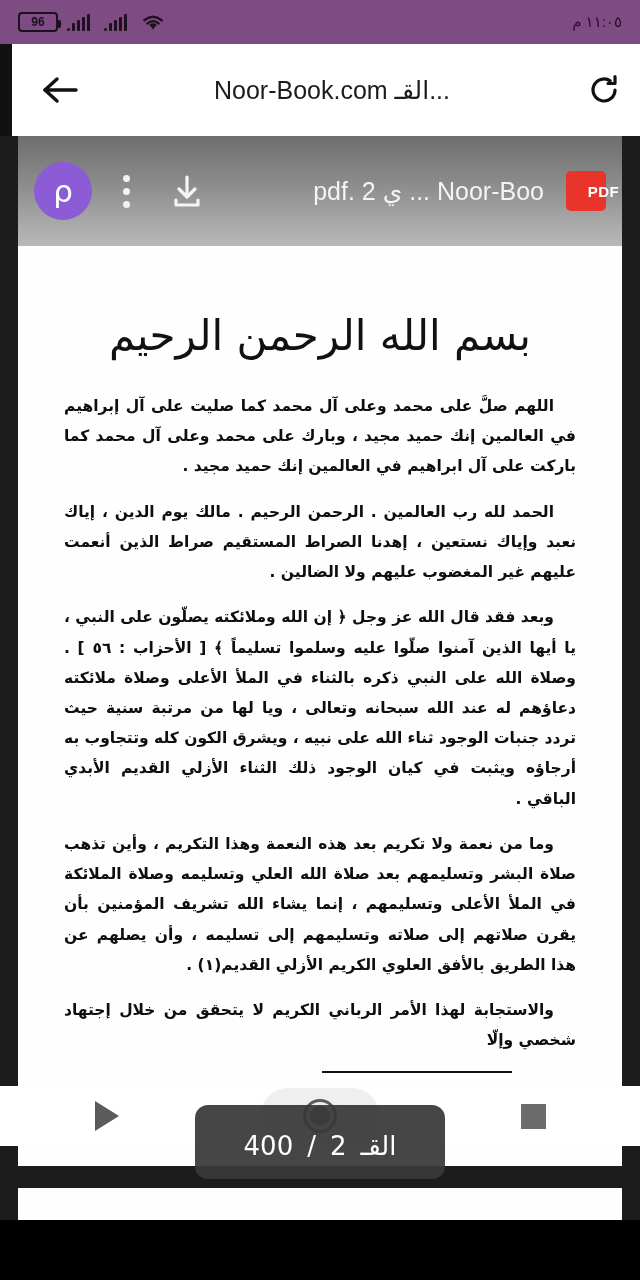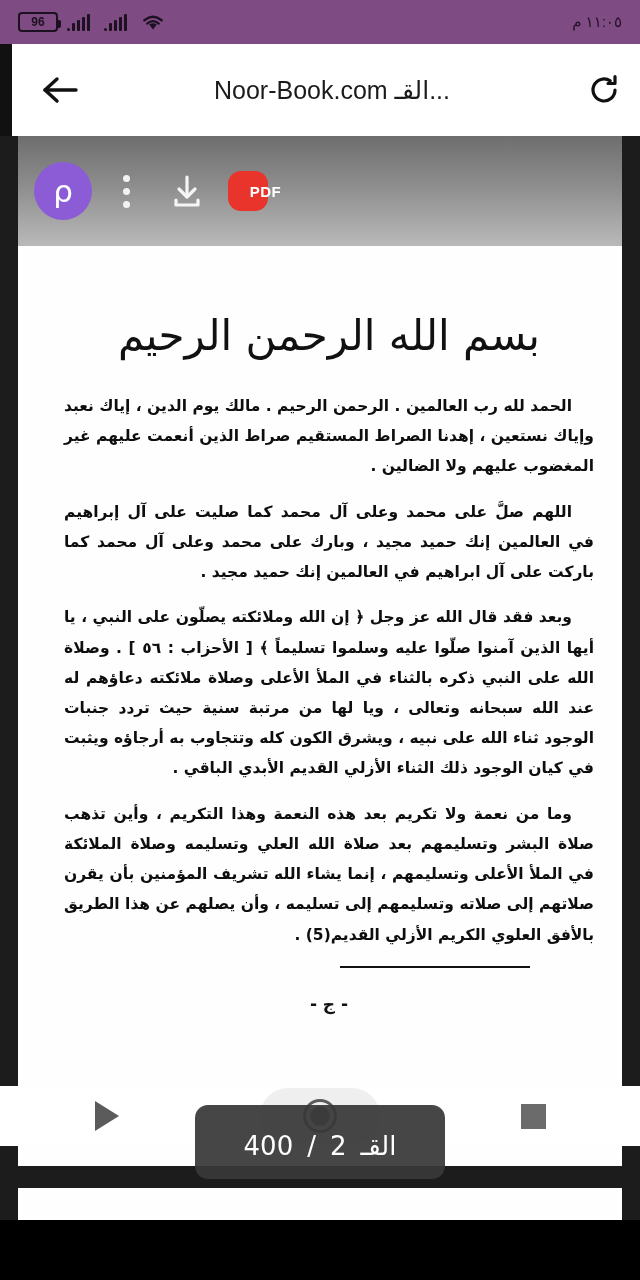--- a/index.html
+++ b/index.html
@@ -70,30 +70,30 @@
   .avatar span { color:#fff; font-size:31px; line-height:1; font-family:"DejaVu Sans", sans-serif; }
   .kebab { width:40px; height:58px; flex:none; display:flex; flex-direction:column;
            align-items:center; justify-content:center; gap:6px; }
   .kebab i { width:7px; height:7px; border-radius:50%; background:#f2f2f2; display:block; }
   .dl-btn { width:54px; height:58px; flex:none; display:flex; align-items:center; justify-content:center; }
   .pdf-name {
     flex:1; text-align:right; color:#f4f4f4; font-size:25px;
     white-space:nowrap; overflow:hidden; direction:rtl; padding-right:8px;
   }
   .pdf-badge {
-    width:40px; height:40px; border-radius:13px; background:#e8342a; flex:none;
+    width:40px; height:40px; border-radius:5px; background:#e8342a; flex:none;
     display:flex; align-items:center; justify-content:center;padding-left:35px;
   }
   .pdf-badge span { color:#fff; font-size:15px; font-weight:bold; letter-spacing:.5px; }
 
   
   .page {
     position:absolute; left:18px; width:604px; background:#fefefe;
   }
-  .page-1 { top:110px; height:920px; padding:58px 28px 0 46px; }
+  .page-1 { top:110px; height:920px; padding:58px 46px 0 46px; }
   .page-2 { top:1052px; height:200px; padding:34px 46px 0 46px; }
 
   .basmala {
     text-align:center; font-size:42px; color:#111; direction:rtl;
     font-family:"DejaVu Sans", sans-serif; line-height:1.5;
     margin-bottom:24px; letter-spacing:-2px;
   }
   .ar-p {
     direction:rtl; text-align:justify; color:#0e0e0e;
     font-family:"DejaVu Sans", sans-serif;
@@ -201,31 +201,33 @@
           <i></i>
           <i></i>
       </div>
       <div class="dl-btn">
         <svg width="40" height="40" viewBox="0 0 40 40">
           <line x1="20" y1="6" x2="20" y2="25" stroke="#f5f5f5" stroke-width="3.2" stroke-linecap="round"></line>
           <path d="M12 18 L20 26 L28 18" stroke="#f5f5f5" stroke-width="3.2" fill="none" stroke-linecap="round" stroke-linejoin="round"></path>
           <path d="M9 29 L9 34 L31 34 L31 29" stroke="#f5f5f5" stroke-width="3.2" fill="none" stroke-linecap="round" stroke-linejoin="round"></path>
         </svg>
       </div>
+      <div class="pdf-name">Noor-Boo ... ي 2 .pdf</div>
       <div class="pdf-badge">
         <span>PDF</span>
       </div>
     </div>
 
     <div class="page page-1">
       <div class="basmala">بسم الله الرحمن الرحيم</div>
+      <div class="ar-p">اللهم صلَّ على محمد وعلى آل محمد كما صليت على آل إبراهيم في العالمين إنك حميد مجيد ، وبارك على محمد وعلى آل محمد كما باركت على آل ابراهيم في العالمين إنك حميد مجيد .</div>
       <div class="ar-p">الحمد لله رب العالمين . الرحمن الرحيم . مالك يوم الدين ، إياك نعبد وإياك نستعين ، إهدنا الصراط المستقيم صراط الذين أنعمت عليهم غير المغضوب عليهم ولا الضالين .</div>
-      <div class="ar-p">اللهم صلَّ على محمد وعلى آل محمد كما صليت على آل إبراهيم في العالمين إنك حميد مجيد ، وبارك على محمد وعلى آل محمد كما باركت على آل ابراهيم في العالمين إنك حميد مجيد .</div>
       <div class="ar-p">وبعد فقد قال الله عز وجل ﴿ إن الله وملائكته يصلّون على النبي ، يا أيها الذين آمنوا صلّوا عليه وسلموا تسليماً ﴾ [ الأحزاب : ٥٦ ] . وصلاة الله على النبي ذكره بالثناء في الملأ الأعلى وصلاة ملائكته دعاؤهم له عند الله سبحانه وتعالى ، ويا لها من مرتبة سنية حيث تردد جنبات الوجود ثناء الله على نبيه ، ويشرق الكون كله وتتجاوب به أرجاؤه ويثبت في كيان الوجود ذلك الثناء الأزلي القديم الأبدي الباقي .</div>
-      <div class="ar-p">وما من نعمة ولا تكريم بعد هذه النعمة وهذا التكريم ، وأين تذهب صلاة البشر وتسليمهم بعد صلاة الله العلي وتسليمه وصلاة الملائكة في الملأ الأعلى وتسليمهم ، إنما يشاء الله تشريف المؤمنين بأن يقرن صلاتهم إلى صلاته وتسليمهم إلى تسليمه ، وأن يصلهم عن هذا الطريق بالأفق العلوي الكريم الأزلي القديم(5) .</div>
+      <div class="ar-p">وما من نعمة ولا تكريم بعد هذه النعمة وهذا التكريم ، وأين تذهب صلاة البشر وتسليمهم بعد صلاة الله العلي وتسليمه وصلاة الملائكة في الملأ الأعلى وتسليمهم ، إنما يشاء الله تشريف المؤمنين بأن يقرن صلاتهم إلى صلاته وتسليمهم إلى تسليمه ، وأن يصلهم عن هذا الطريق بالأفق العلوي الكريم الأزلي القديم(١) .</div>
+      <div class="ar-p tight">والاستجابة لهذا الأمر الرباني الكريم لا يتحقق من خلال إجتهاد شخصي وإلّا</div>
       <div class="fn-rule"></div>
       <div class="page-marker">- ج -</div>
     </div>
 
     <div class="page page-2">
       
     </div>
 
   </div>
 

